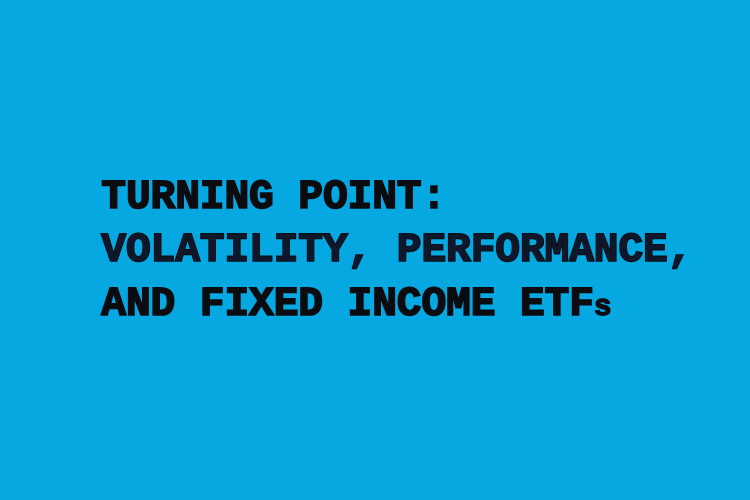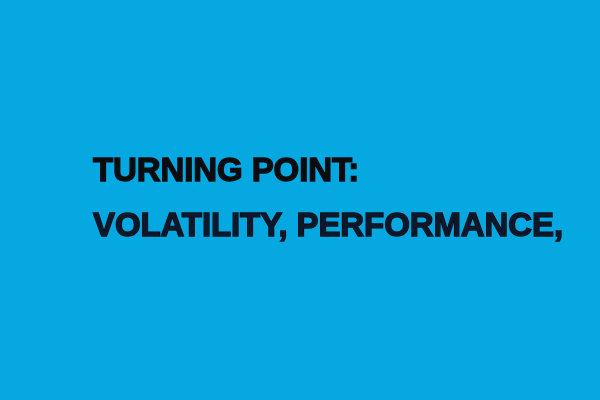--- a/index.html
+++ b/index.html
@@ -28,27 +28,27 @@
   
   .title-block {
     position: absolute;
     left: 81px;
     top: 136px;
     width: 470px;
   }
 
   .title-line {
     display: block;
-    margin: 12px;
+    margin: 0;
     padding: 0;
     height: 43px;
     line-height: 43px;
     white-space: nowrap;
     color: #0b0c10;
-    font-family: Liberation Sans, sans-serif;
+    font-family: Liberation Mono, monospace;
     font-size: 33px;
     font-weight: 700;
     letter-spacing: -0.1px;
     text-transform: uppercase;
     
     -webkit-text-stroke: 1.35px #0b0c10;
     paint-order: stroke fill;
   }
 
   
@@ -65,15 +65,16 @@
 <body>
 
 <div class="slide" style="background: rgb(5, 168, 224);">
 
   <div class="title-block">
 
     <span class="title-line" style="color: rgb(11, 12, 16); -webkit-text-stroke-color: rgb(11, 12, 16);">TURNING POINT:</span>
 
     <span class="title-line" style="color: #0f172a; -webkit-text-stroke-color: rgb(11, 12, 16);">VOLATILITY, PERFORMANCE,</span>
 
+    <span class="title-line" style="color: rgb(11, 12, 16); -webkit-text-stroke-color: rgb(11, 12, 16);"><span>AND FIXED INCOME ETF</span><span class="suffix-lower" style="color: rgb(11, 12, 16); -webkit-text-stroke-color: rgb(11, 12, 16);">s</span></span>
 
   </div>
 </div>
 
 </body></html>

